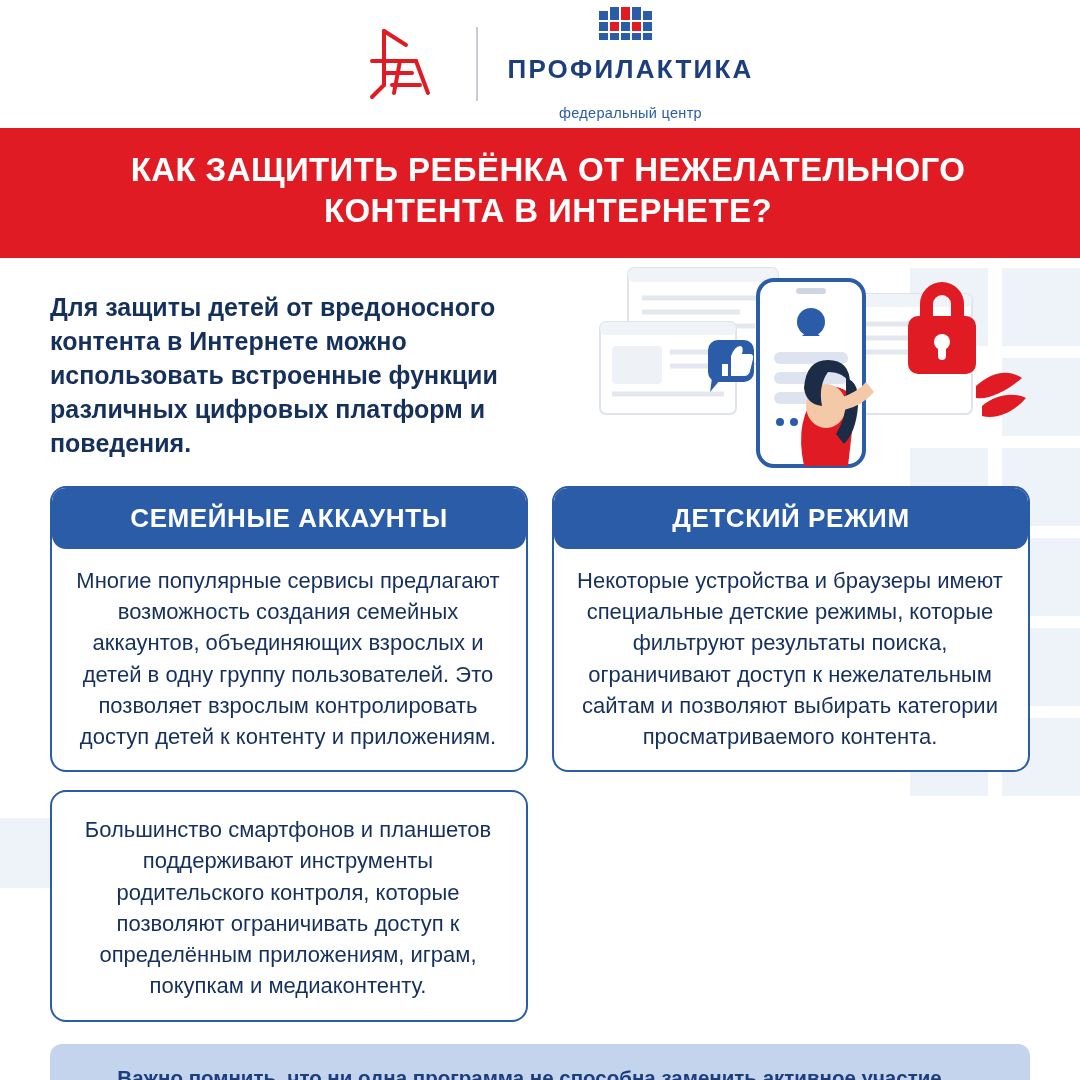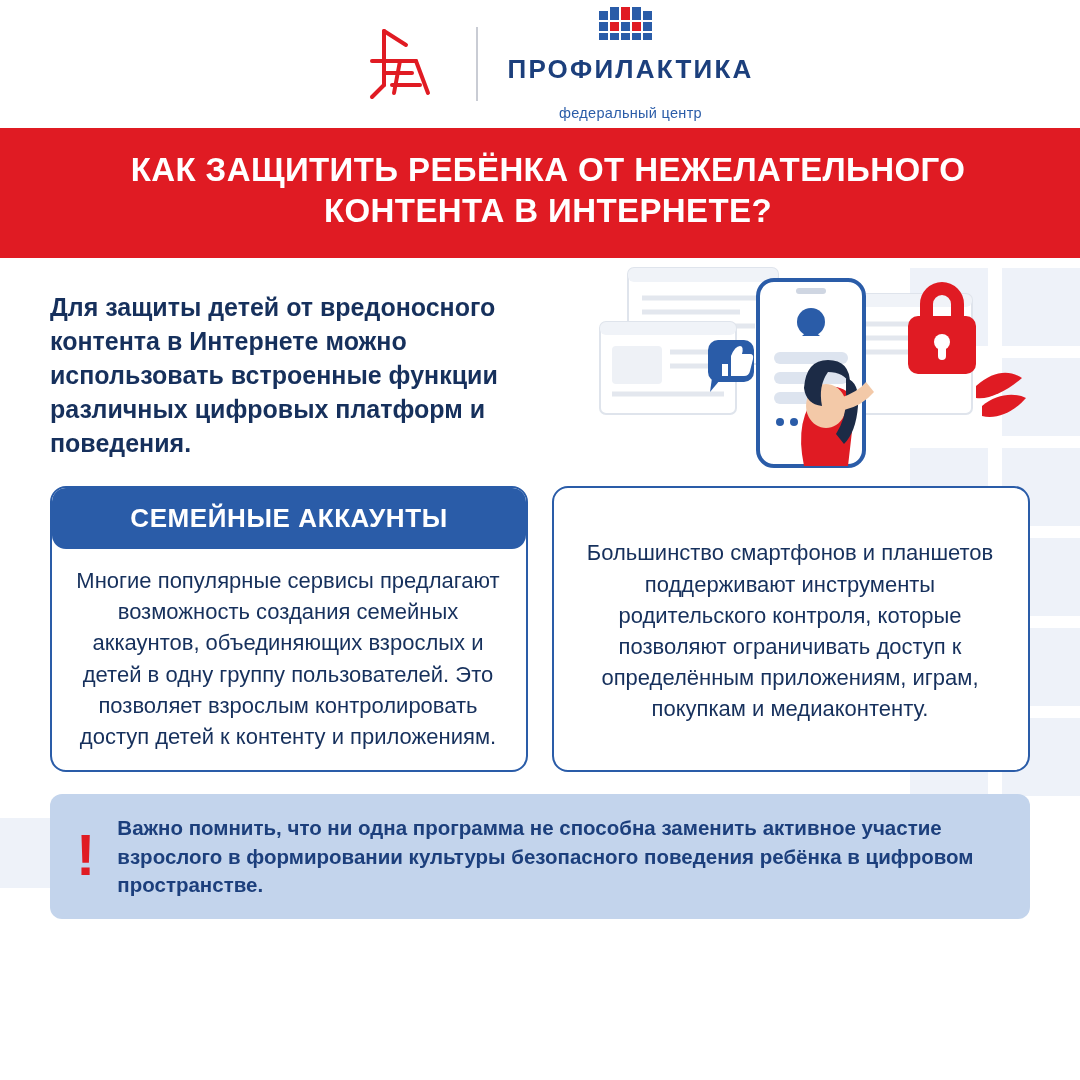--- a/index.html
+++ b/index.html
@@ -322,20 +322,24 @@
       </svg>
     </div>
 
     <div class="cards">
 
       <div class="card">
         <div class="card-head">СЕМЕЙНЫЕ АККАУНТЫ</div>
         <div class="card-body">Многие популярные сервисы предлагают возможность создания семейных аккаунтов, объединяющих взрослых и детей в одну группу пользователей. Это позволяет взрослым контролировать доступ детей к контенту и приложениям.</div>
       </div>
 
+      <div class="card">
+        <div class="card-head">ДЕТСКИЙ РЕЖИМ</div>
+        <div class="card-body">Некоторые устройства и браузеры имеют специальные детские режимы, которые фильтруют результаты поиска, ограничивают доступ к нежелательным сайтам и позволяют выбирать категории просматриваемого контента.</div>
+      </div>
 
       <div class="card tall">
         <div class="card-body">Большинство смартфонов и планшетов поддерживают инструменты родительского контроля, которые позволяют ограничивать доступ к определённым приложениям, играм, покупкам и медиаконтенту.</div>
       </div>
 
 
     </div>
 
     <div class="note">
       <div class="note-excl">!</div>

